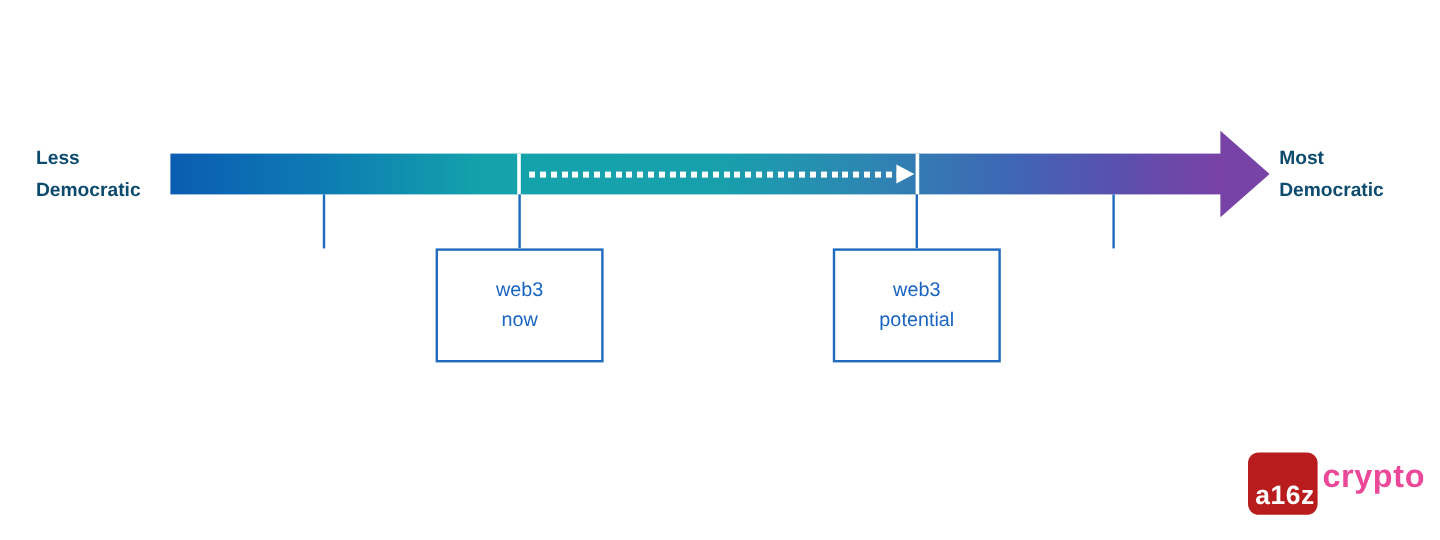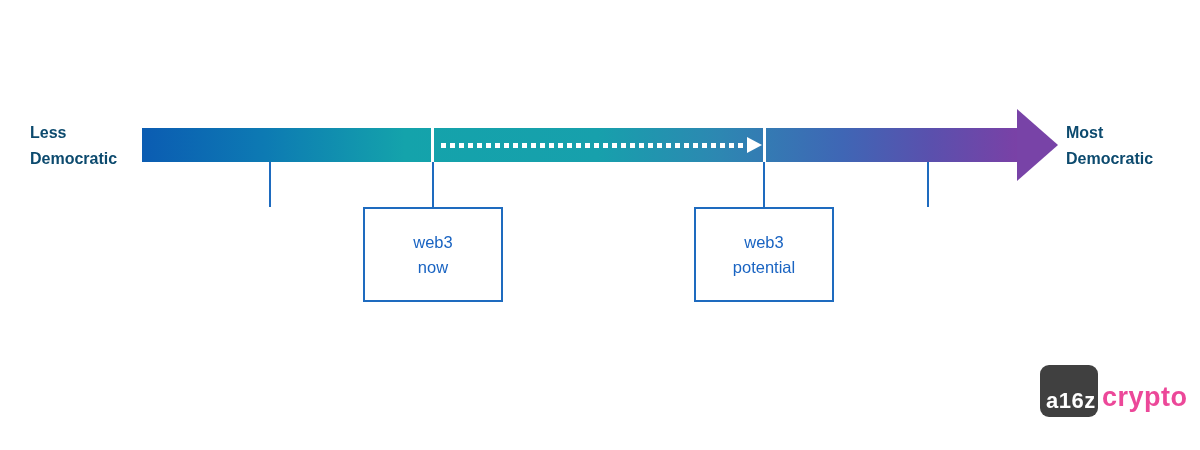--- a/index.html
+++ b/index.html
@@ -98,23 +98,23 @@
     color: #1a64c2;
     white-space: pre-line;
   }
   .node-box.b1 { left: 200px; }
   .node-box.b2 { left: 363px; }
   .node-box.b3 { left: 694px; }
   .node-box.b4 { left: 858px; }
   .logo { position: absolute; left: 1040px; top: 361px; }
   .logo-square {
     position: absolute;
-    left: 0; top: 4px;
+    left: 0; top: 16px;
     width: 58px; height: 52px;
-    background: #404040;
+    background: #b91c1c;
     border-radius: 9px;
   }
   .logo-mark {
     position: absolute;
     left: 6px; bottom: 3px;
     font-size: 22px;
     font-weight: 700;
     letter-spacing: 0.5px;
     color: #ffffff;
   }

